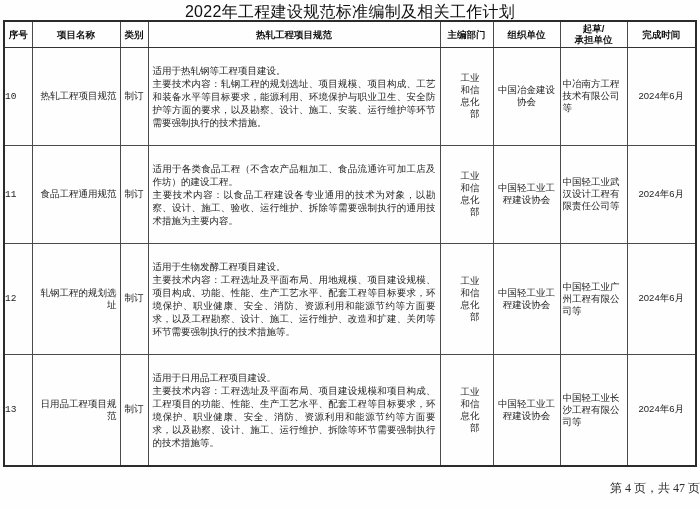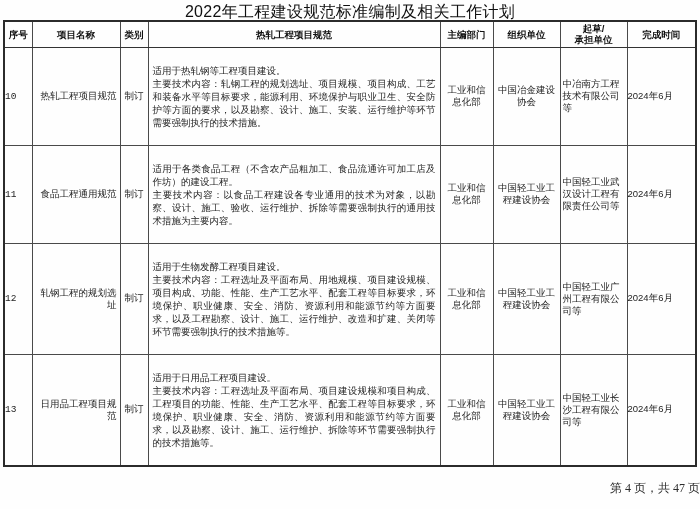--- a/index.html
+++ b/index.html
@@ -45,24 +45,24 @@
     line-height: 11px;
     color: #111;
     border-bottom: 1px solid #333;
     padding: 1px;
   }
   .c-no   { text-align: left; font-family: Liberation Mono, monospace; }
   .c-name { text-align: right; padding: 10px 3px; line-height: 12px; }
   .c-cat  { text-align: center; }
   .c-scope { text-align: left; padding: 16px 4px; line-height: 13px; }
   .c-scope .para { text-align: justify; }
-  .c-dept { text-align: center; padding: 2px 3px; line-height: 12px; }
+  .c-dept { text-align: right; padding: 2px 13px; line-height: 12px; }
   .c-org  { text-align: center; padding: 2px 3px; line-height: 12px; }
   .c-draft { text-align: left; padding: 2px 2px; font-size: 9px; line-height: 12px; }
-  .c-time { }
+  .c-time { text-align: center; }
 
   tr.r-10, tr.r-11 { height: 90px; }
   tr.r-12 { height: 107px; }
   tr.r-13 { height: 91px; }
 
   .page-footer {
     position: absolute;
     top: 480px; left: 0; width: 100%;
     text-align: right;
     font-family: "Liberation Serif", serif;

